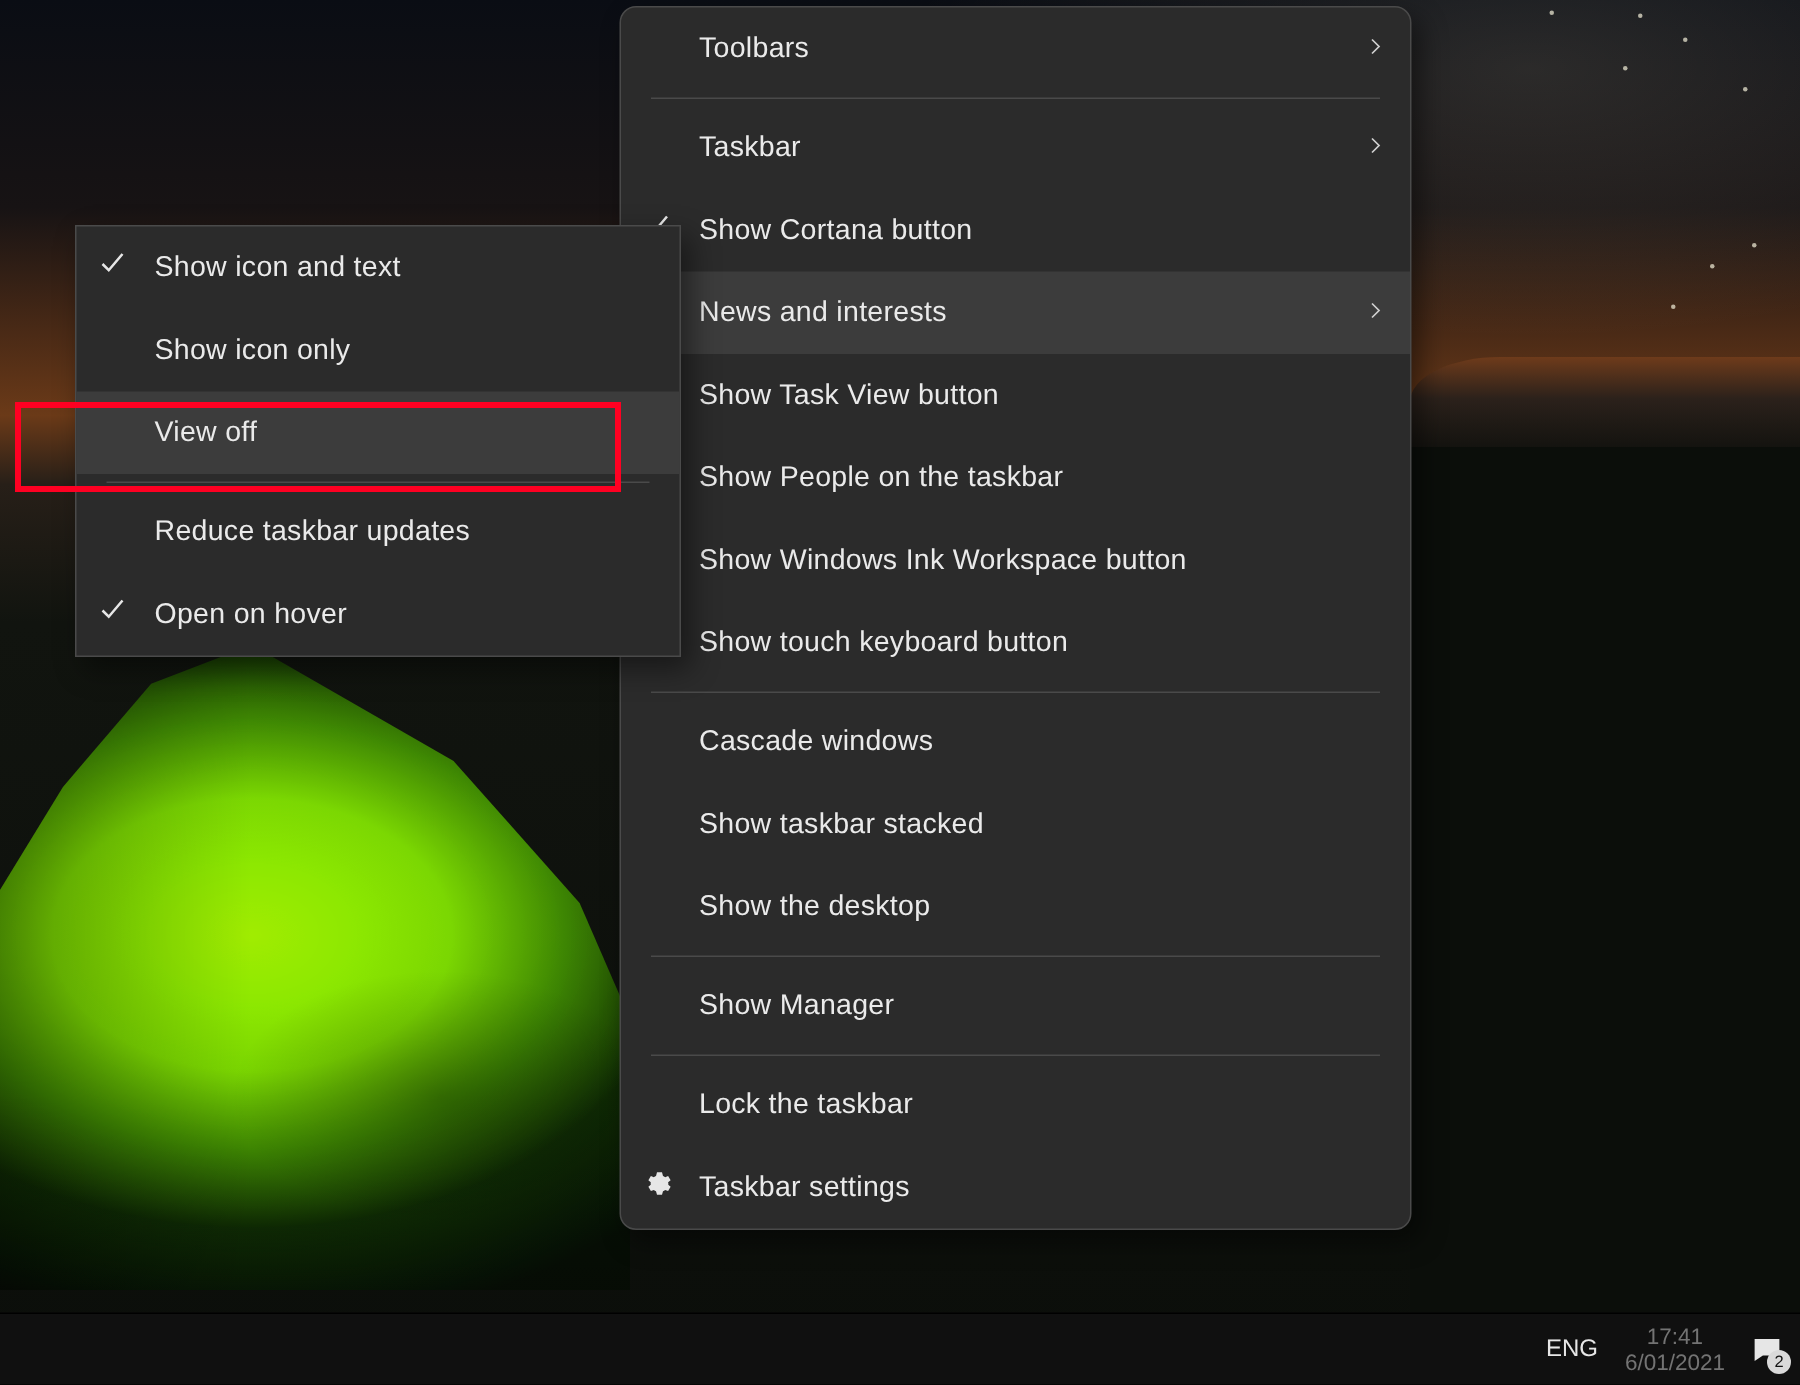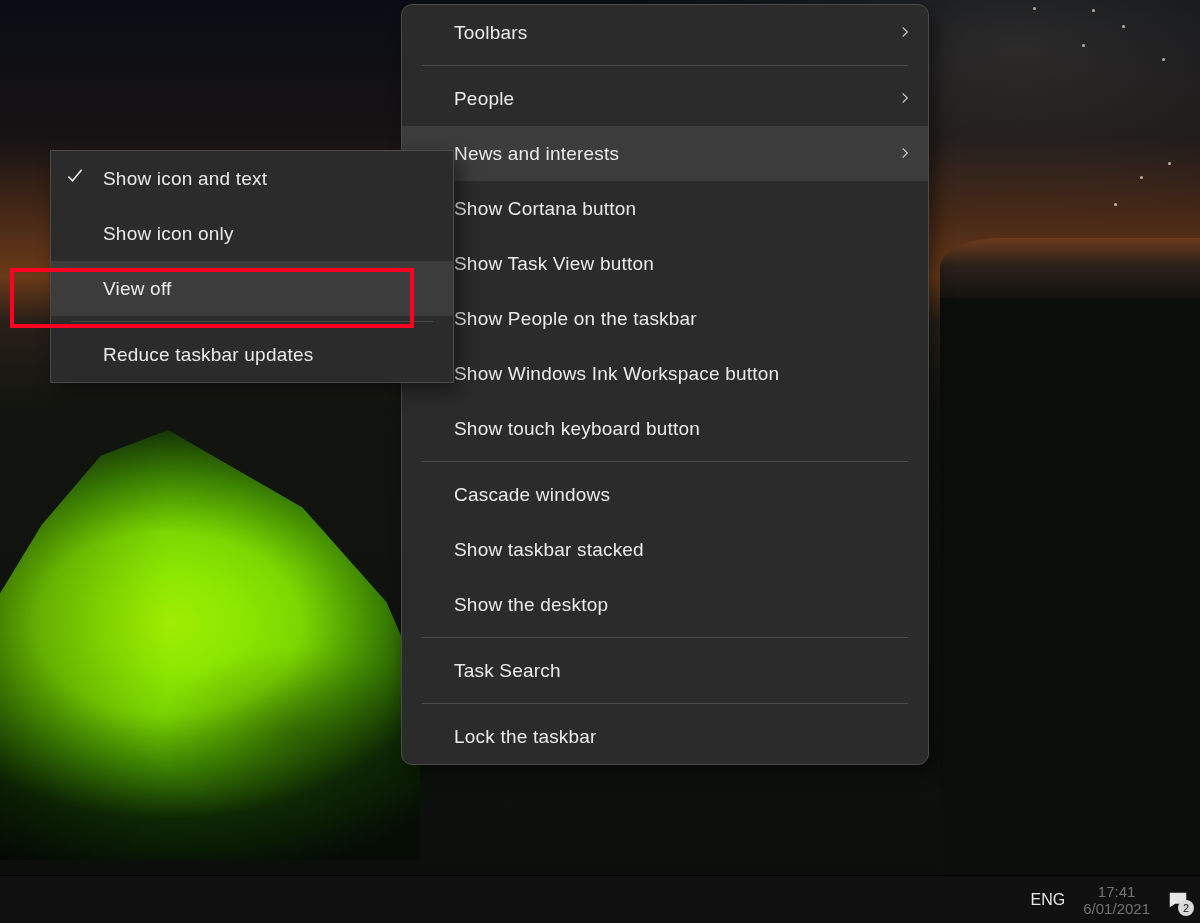--- a/index.html
+++ b/index.html
@@ -52,21 +52,21 @@
   .tray .notif .badge {
     position:absolute; right:-2px; bottom:-2px; min-width:16px; height:16px; padding:0 3px;
     background:#d9d9d9; color:#111; font-size:11px; line-height:16px; text-align:center; border-radius:8px;
   }
 
   
   .menu {
     position:absolute; background:#2b2b2b; color:#eee; border:1px solid #4a4a4a;
     box-shadow: 6px 8px 18px rgba(0,0,0,.45);
   }
-  .menu.main { left:401px; top:4px; width:528px;border-radius:11px; }
+  .menu.main { left:413px; top:4px; width:528px;border-radius:11px; }
   .menu.sub  { left:10px;  top:150px; width:404px;margin-left:40px; }
 
   .item {
     display:flex; align-items:center; height:55px; padding:0 20px 0 52px; position:relative;
     font-size:19px; letter-spacing:.2px; color:#eaeaea; cursor:default;
   }
   .item .arrow { position:absolute; right:16px; top:50%; transform:translateY(-50%); }
   .item .arrow svg { width:14px; height:14px; stroke:#cfcfcf; fill:none; stroke-width:2; }
   .item .check { position:absolute; left:14px; top:50%; transform:translateY(-50%); }
   .item .check svg { width:20px; height:20px; stroke:#e6e6e6; fill:none; stroke-width:2; }
@@ -106,52 +106,52 @@
     <span>Toolbars</span>
     <span class="arrow">
       <svg viewBox="0 0 24 24">
           <path d="M8 4l8 8-8 8"></path>
         </svg>
     </span>
   </div>
   <div class="sep"></div>
 
   <div class="item">
-    <span>People</span>
+    <span>Taskbar</span>
     <span class="arrow">
       <svg viewBox="0 0 24 24">
           <path d="M8 4l8 8-8 8"></path>
         </svg>
     </span>
+  </div>
+
+  <div class="item">
+    <span class="check">
+      <svg viewBox="0 0 24 24">
+          <path d="M4 12l5 5 11-13"></path>
+        </svg>
+    </span>
+    <span>Show Cortana button</span>
   </div>
 
   <div class="item hovered">
     <span>News and interests</span>
     <span class="arrow">
       <svg viewBox="0 0 24 24">
           <path d="M8 4l8 8-8 8"></path>
         </svg>
     </span>
   </div>
 
   <div class="item">
     <span class="check">
       <svg viewBox="0 0 24 24">
           <path d="M4 12l5 5 11-13"></path>
         </svg>
     </span>
-    <span>Show Cortana button</span>
-  </div>
-
-  <div class="item">
-    <span class="check">
-      <svg viewBox="0 0 24 24">
-          <path d="M4 12l5 5 11-13"></path>
-        </svg>
-    </span>
     <span>Show Task View button</span>
   </div>
 
   <div class="item">
     <span>Show People on the taskbar</span>
   </div>
 
   <div class="item">
     <span>Show Windows Ink Workspace button</span>
   </div>
@@ -168,29 +168,37 @@
   <div class="item">
     <span>Show taskbar stacked</span>
   </div>
   <div class="item">
     <span>Show the desktop</span>
   </div>
 
   <div class="sep"></div>
 
   <div class="item">
-    <span>Task Search</span>
+    <span>Show Manager</span>
   </div>
 
   <div class="sep"></div>
 
   <div class="item">
     <span>Lock the taskbar</span>
   </div>
 
+  <div class="item">
+    <span class="gear">
+      <svg viewBox="0 0 24 24">
+          <path d="M12 8a4 4 0 100 8 4 4 0 000-8zm9 4a7.9 7.9 0 00-.1-1l2-1.6-2-3.4-2.4.9a7.7 7.7 0 00-1.7-1L16 3h-4l-.8 2.9a7.7 7.7 0 00-1.7 1L7.1 6 5.1 9.4 7 11a7.9 7.9 0 000 2l-1.9 1.6 2 3.4 2.4-.9c.5.4 1.1.8 1.7 1L12 21h4l.8-2.9c.6-.2 1.2-.6 1.7-1l2.4.9 2-3.4L21 13c.1-.3.1-.7.1-1z"></path>
+        </svg>
+    </span>
+    <span>Taskbar settings</span>
+  </div>
 </div>
 
 <div class="menu sub layer-menu">
   <div class="item">
     <span class="check">
       <svg viewBox="0 0 24 24">
           <path d="M4 12l5 5 11-13"></path>
         </svg>
     </span>
     <span>Show icon and text</span>
@@ -203,20 +211,28 @@
   <div class="item hovered">
     <span>View off</span>
   </div>
 
   <div class="sep"></div>
 
   <div class="item">
     <span>Reduce taskbar updates</span>
   </div>
 
+  <div class="item">
+    <span class="check">
+      <svg viewBox="0 0 24 24">
+          <path d="M4 12l5 5 11-13"></path>
+        </svg>
+    </span>
+    <span>Open on hover</span>
+  </div>
 </div>
 
 <div class="red-highlight layer-high"></div>
 
 <div class="taskbar">
   <div class="tray">
     <div class="lang">ENG</div>
     <div class="clock">
       <div>17:41</div>
       <div>6/01/2021</div>

